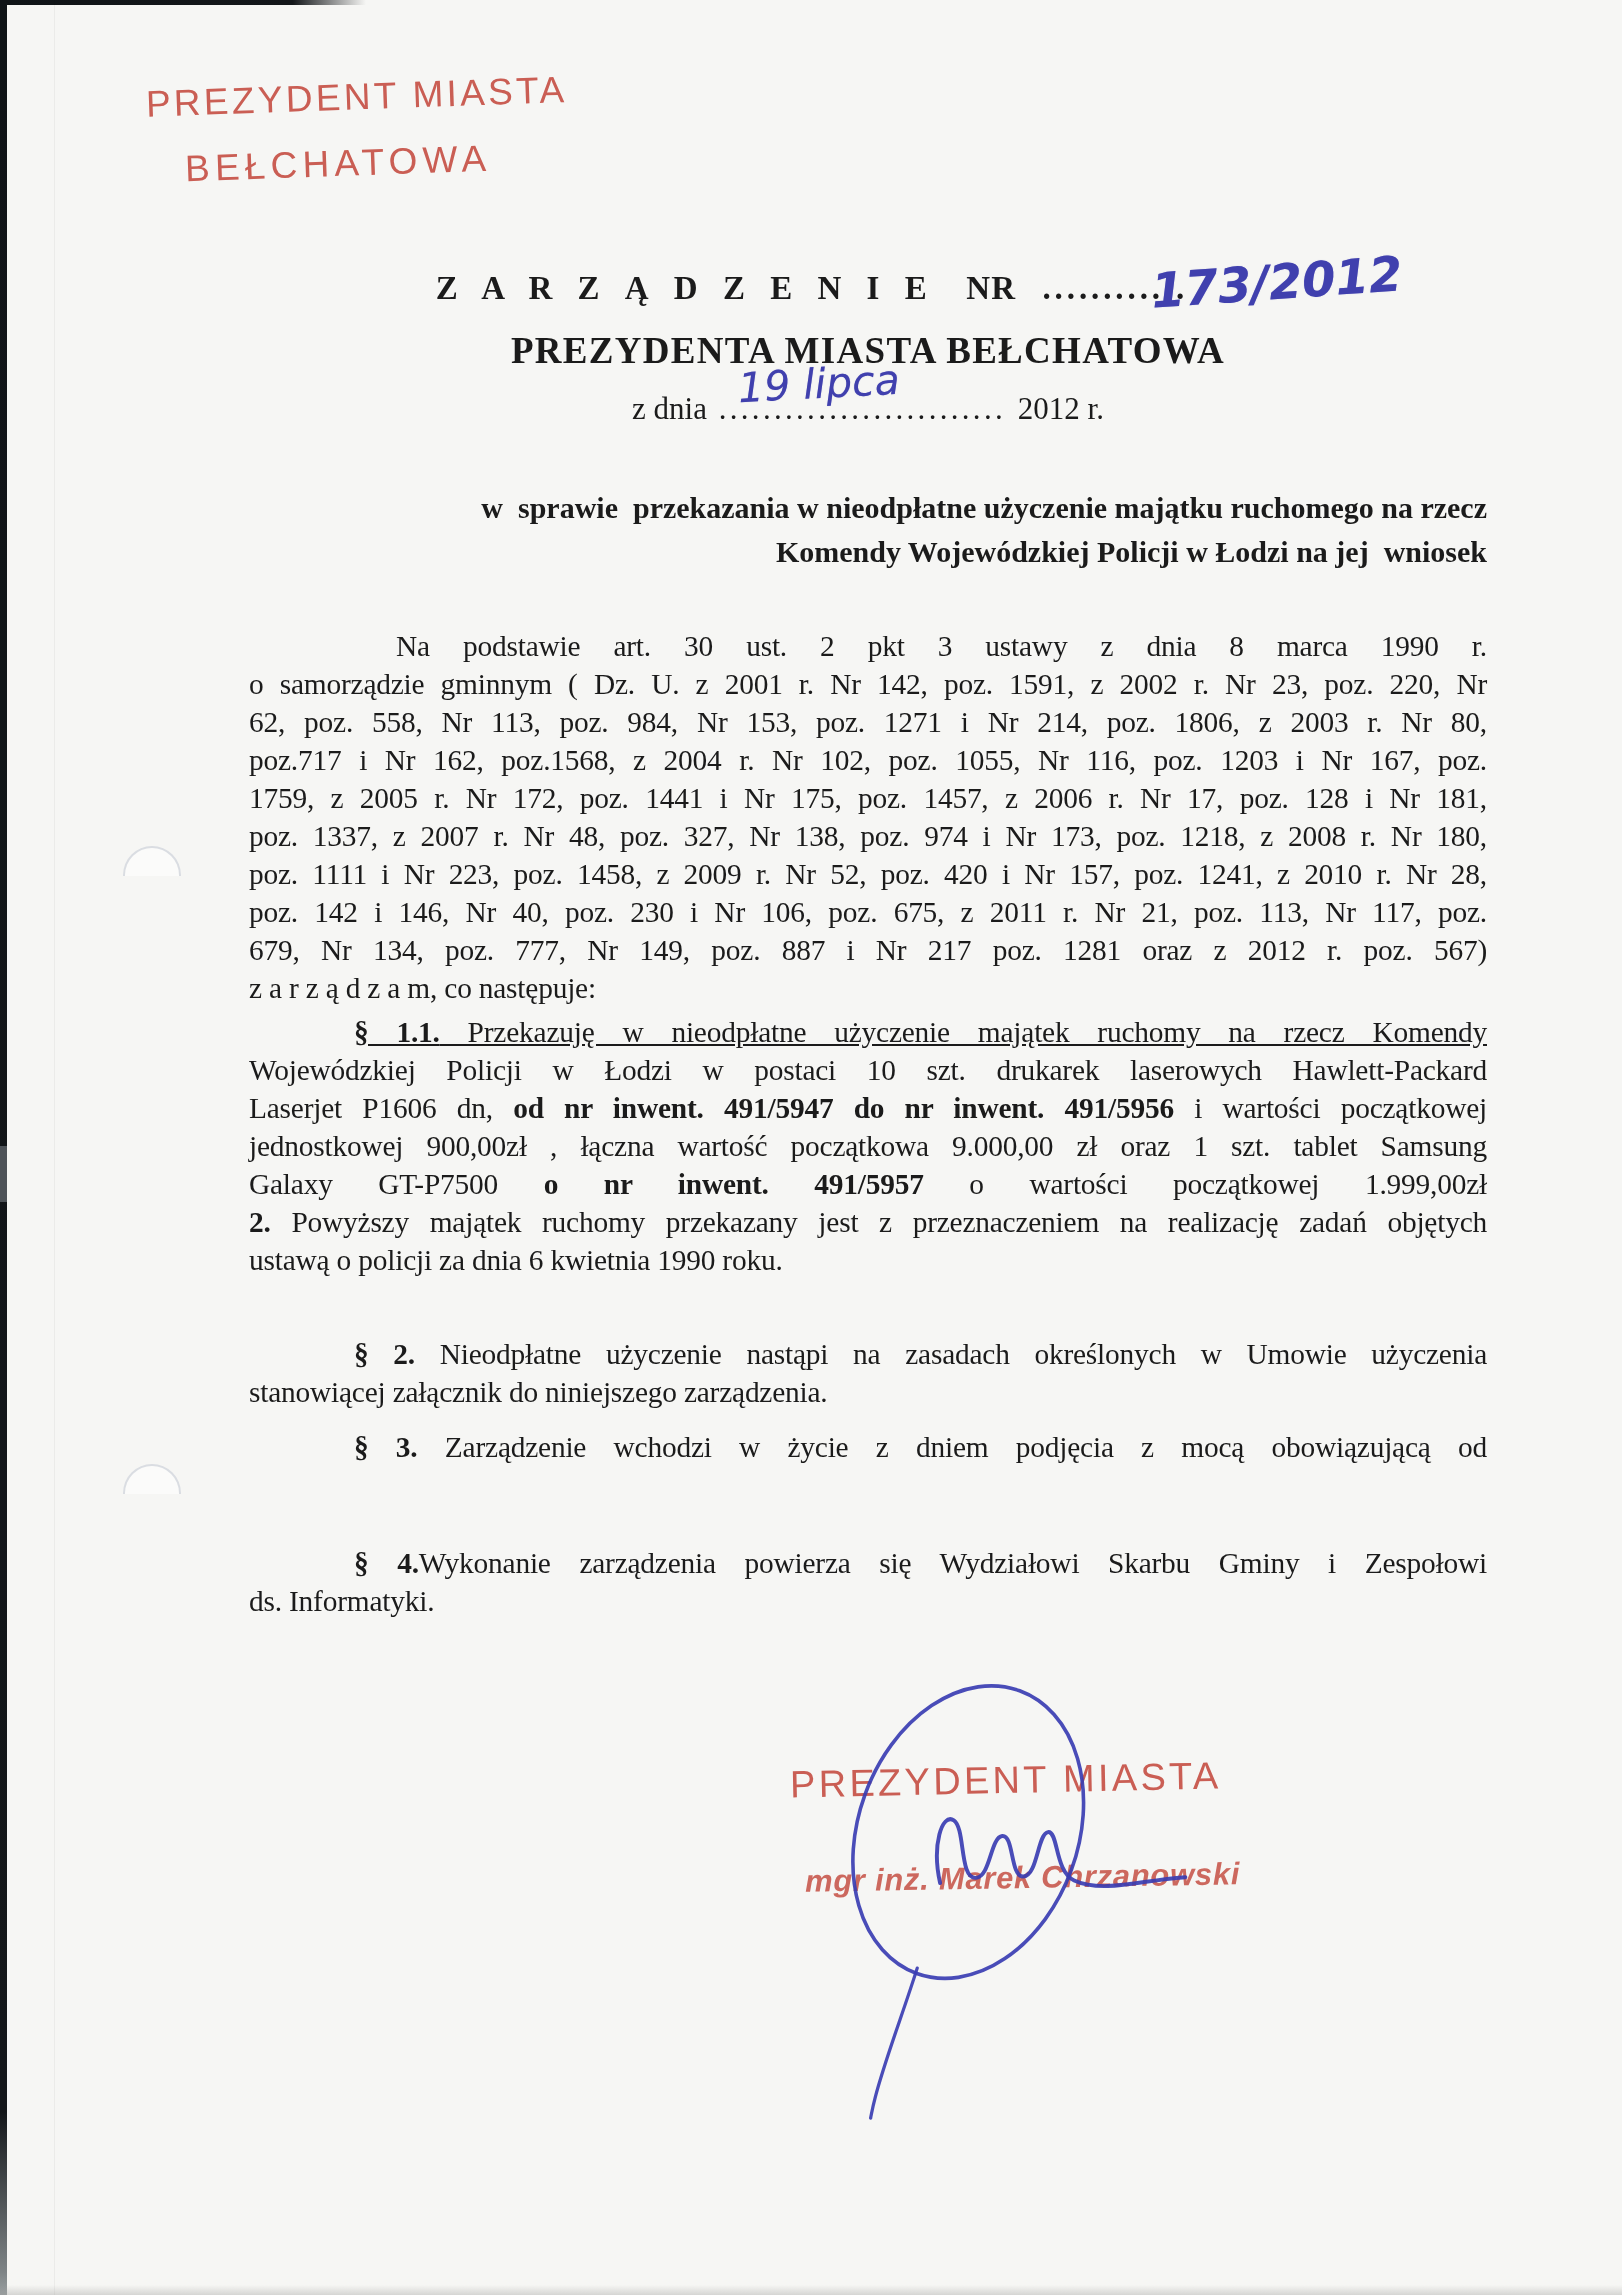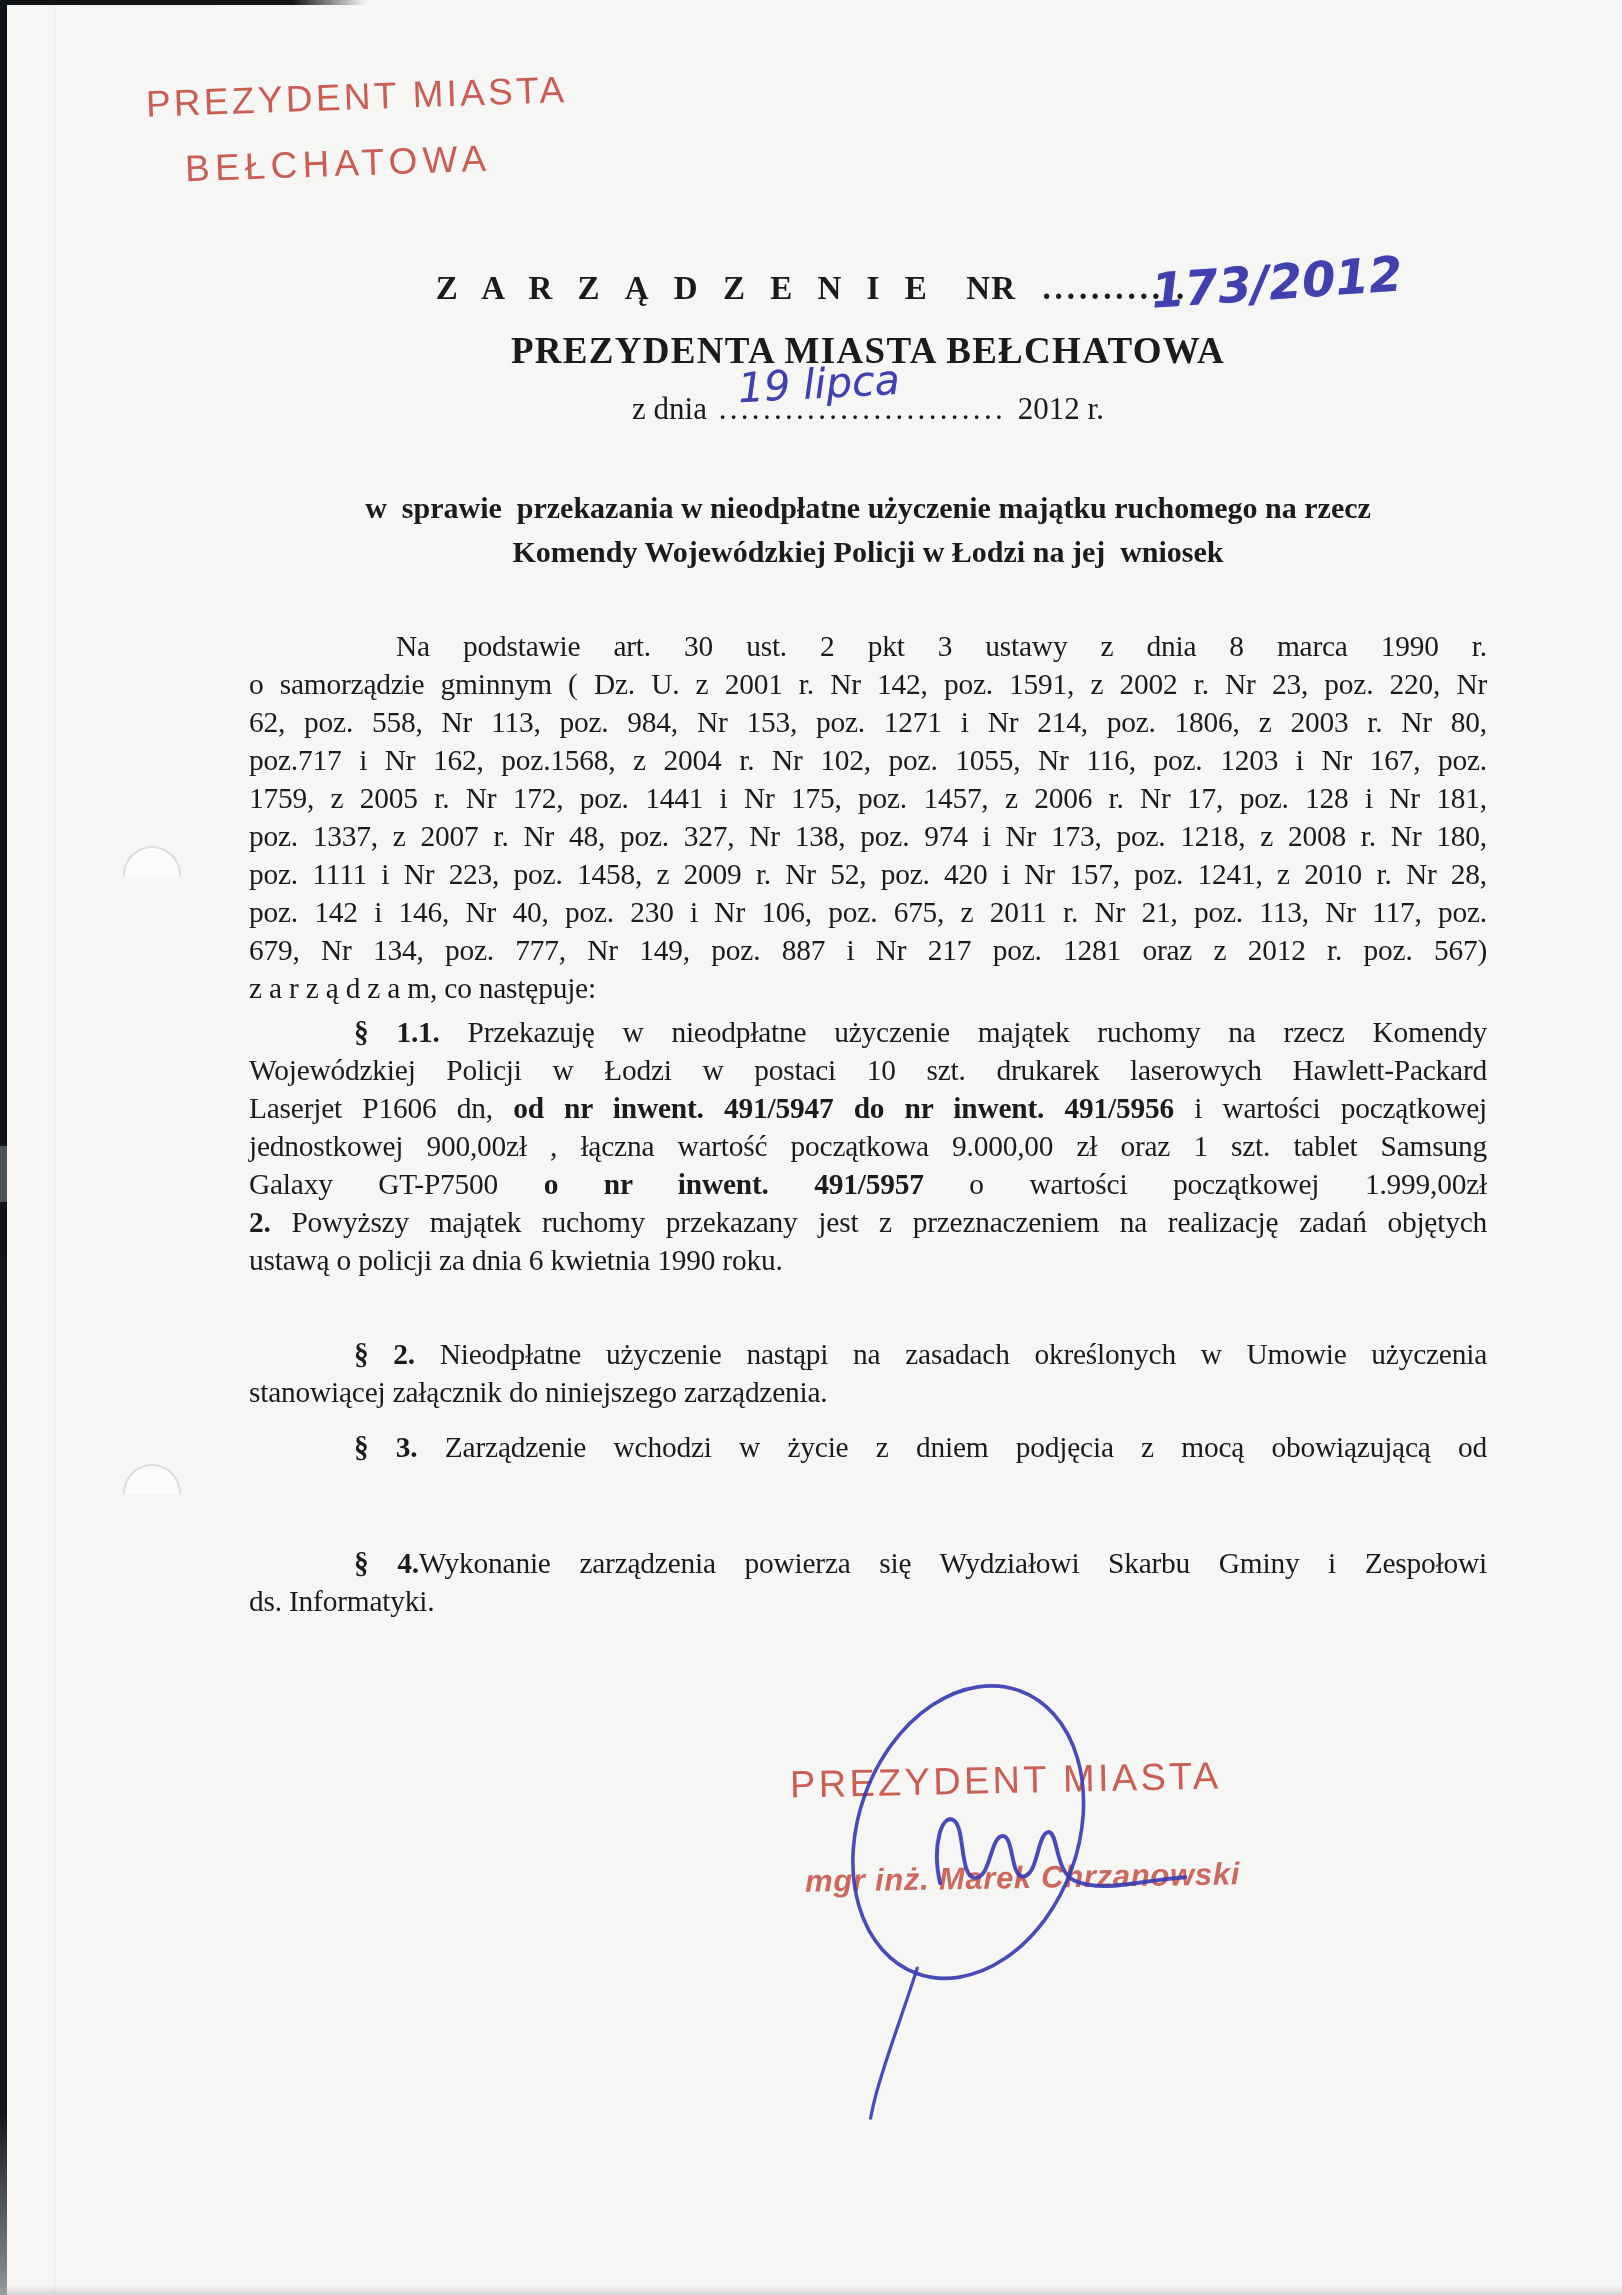--- a/index.html
+++ b/index.html
@@ -46,21 +46,21 @@
   .hand{font-family:"DejaVu Sans", sans-serif;font-style:italic;color:#4040ae;
     text-shadow:0 0 0.7px rgba(64,64,174,0.5);}
   .hand-nr{position:absolute;left:715px;top:-15.7px;font-size:48px;transform:rotate(-4deg);white-space:nowrap;}
   .title-l2{top:329px;text-align:center;font-weight:bold;font-size:37px;letter-spacing:1.3px;white-space:nowrap;}
   .title-l3{top:391px;text-align:center;font-size:31px;white-space:nowrap;position:absolute;}
   .title-l3 .dots{letter-spacing:3.3px;margin:0 11.8px;}
   .hand-date{position:absolute;left:489px;top:-31px;font-size:41px;transform:rotate(-3deg);white-space:nowrap;}
 
   
   .subject{top:486px;text-align:center;font-weight:bold;font-size:30px;}
-  .subject div{line-height:44px;white-space:pre;}
+  .subject div{line-height:44px;white-space:pre;text-align:right;}
 
   
   .para{font-size:29.4px;letter-spacing:-0.2px;}
   .tline{line-height:38px;height:38px;white-space:nowrap;}
   .tline.just{text-align:justify;text-align-last:justify;}
   .b{font-weight:bold;}
 
   .p-preamble{top:627px;}
   .p-par1{top:1013px;}
   .p-par2{top:1315px;}
@@ -112,21 +112,21 @@
       <div class="tline just"><span>62, poz. 558, Nr 113, poz. 984, Nr 153, poz. 1271 i Nr 214, poz. 1806, z 2003 r. Nr 80,</span></div>
       <div class="tline just"><span>poz.717 i Nr 162, poz.1568, z 2004 r. Nr 102, poz. 1055, Nr 116, poz. 1203 i Nr 167, poz.</span></div>
       <div class="tline just"><span>1759, z 2005 r. Nr 172, poz. 1441 i Nr 175, poz. 1457, z 2006 r. Nr 17, poz. 128 i Nr 181,</span></div>
       <div class="tline just"><span>poz. 1337, z 2007 r. Nr 48, poz. 327, Nr 138, poz. 974 i Nr 173, poz. 1218, z 2008 r. Nr 180,</span></div>
       <div class="tline just"><span>poz. 1111 i Nr 223, poz. 1458, z 2009 r. Nr 52, poz. 420 i Nr 157, poz. 1241, z 2010 r. Nr 28,</span></div>
       <div class="tline just"><span>poz. 142 i 146, Nr 40, poz. 230 i Nr 106, poz. 675, z 2011 r. Nr 21, poz. 113, Nr 117, poz.</span></div>
       <div class="tline just"><span>679, Nr 134, poz. 777, Nr 149, poz. 887 i Nr 217 poz. 1281 oraz z 2012 r. poz. 567)</span></div>
       <div class="tline"><span>z a r z ą d z a m,  co następuje:</span></div>
     </div>
   <div class="col para p-par1" style="position:absolute;">
-      <div class="tline just" style="text-indent: 105px;"><span class="b">§ 1.1.</span><span> Przekazuję w nieodpłatne użyczenie majątek ruchomy na rzecz Komendy</span></div>
+      <div class="tline just" style="text-indent: 105px; text-decoration: underline;"><span class="b">§ 1.1.</span><span> Przekazuję w nieodpłatne użyczenie majątek ruchomy na rzecz Komendy</span></div>
       <div class="tline just"><span>Wojewódzkiej Policji w Łodzi w postaci 10 szt. drukarek laserowych Hawlett-Packard</span></div>
       <div class="tline just"><span>Laserjet P1606 dn, </span><span class="b">od nr inwent. 491/5947 do nr inwent. 491/5956</span><span> i wartości początkowej</span></div>
       <div class="tline just"><span>jednostkowej 900,00zł , łączna wartość początkowa 9.000,00 zł oraz 1 szt. tablet Samsung</span></div>
       <div class="tline just"><span>Galaxy GT-P7500 </span><span class="b">o nr inwent. 491/5957</span><span> o wartości początkowej 1.999,00zł</span></div>
       <div class="tline just"><span class="b">2.</span><span> Powyższy majątek ruchomy przekazany jest z przeznaczeniem na realizację zadań objętych</span></div>
       <div class="tline"><span>ustawą o policji za dnia 6 kwietnia 1990 roku.</span></div>
     </div>
   <div class="col para p-par2" style="position:absolute;margin-top:20px;">
       <div class="tline just" style="text-indent: 105px;"><span class="b">§ 2.</span><span> Nieodpłatne użyczenie nastąpi na zasadach określonych w Umowie użyczenia</span></div>
       <div class="tline"><span>stanowiącej załącznik do niniejszego zarządzenia.</span></div>

